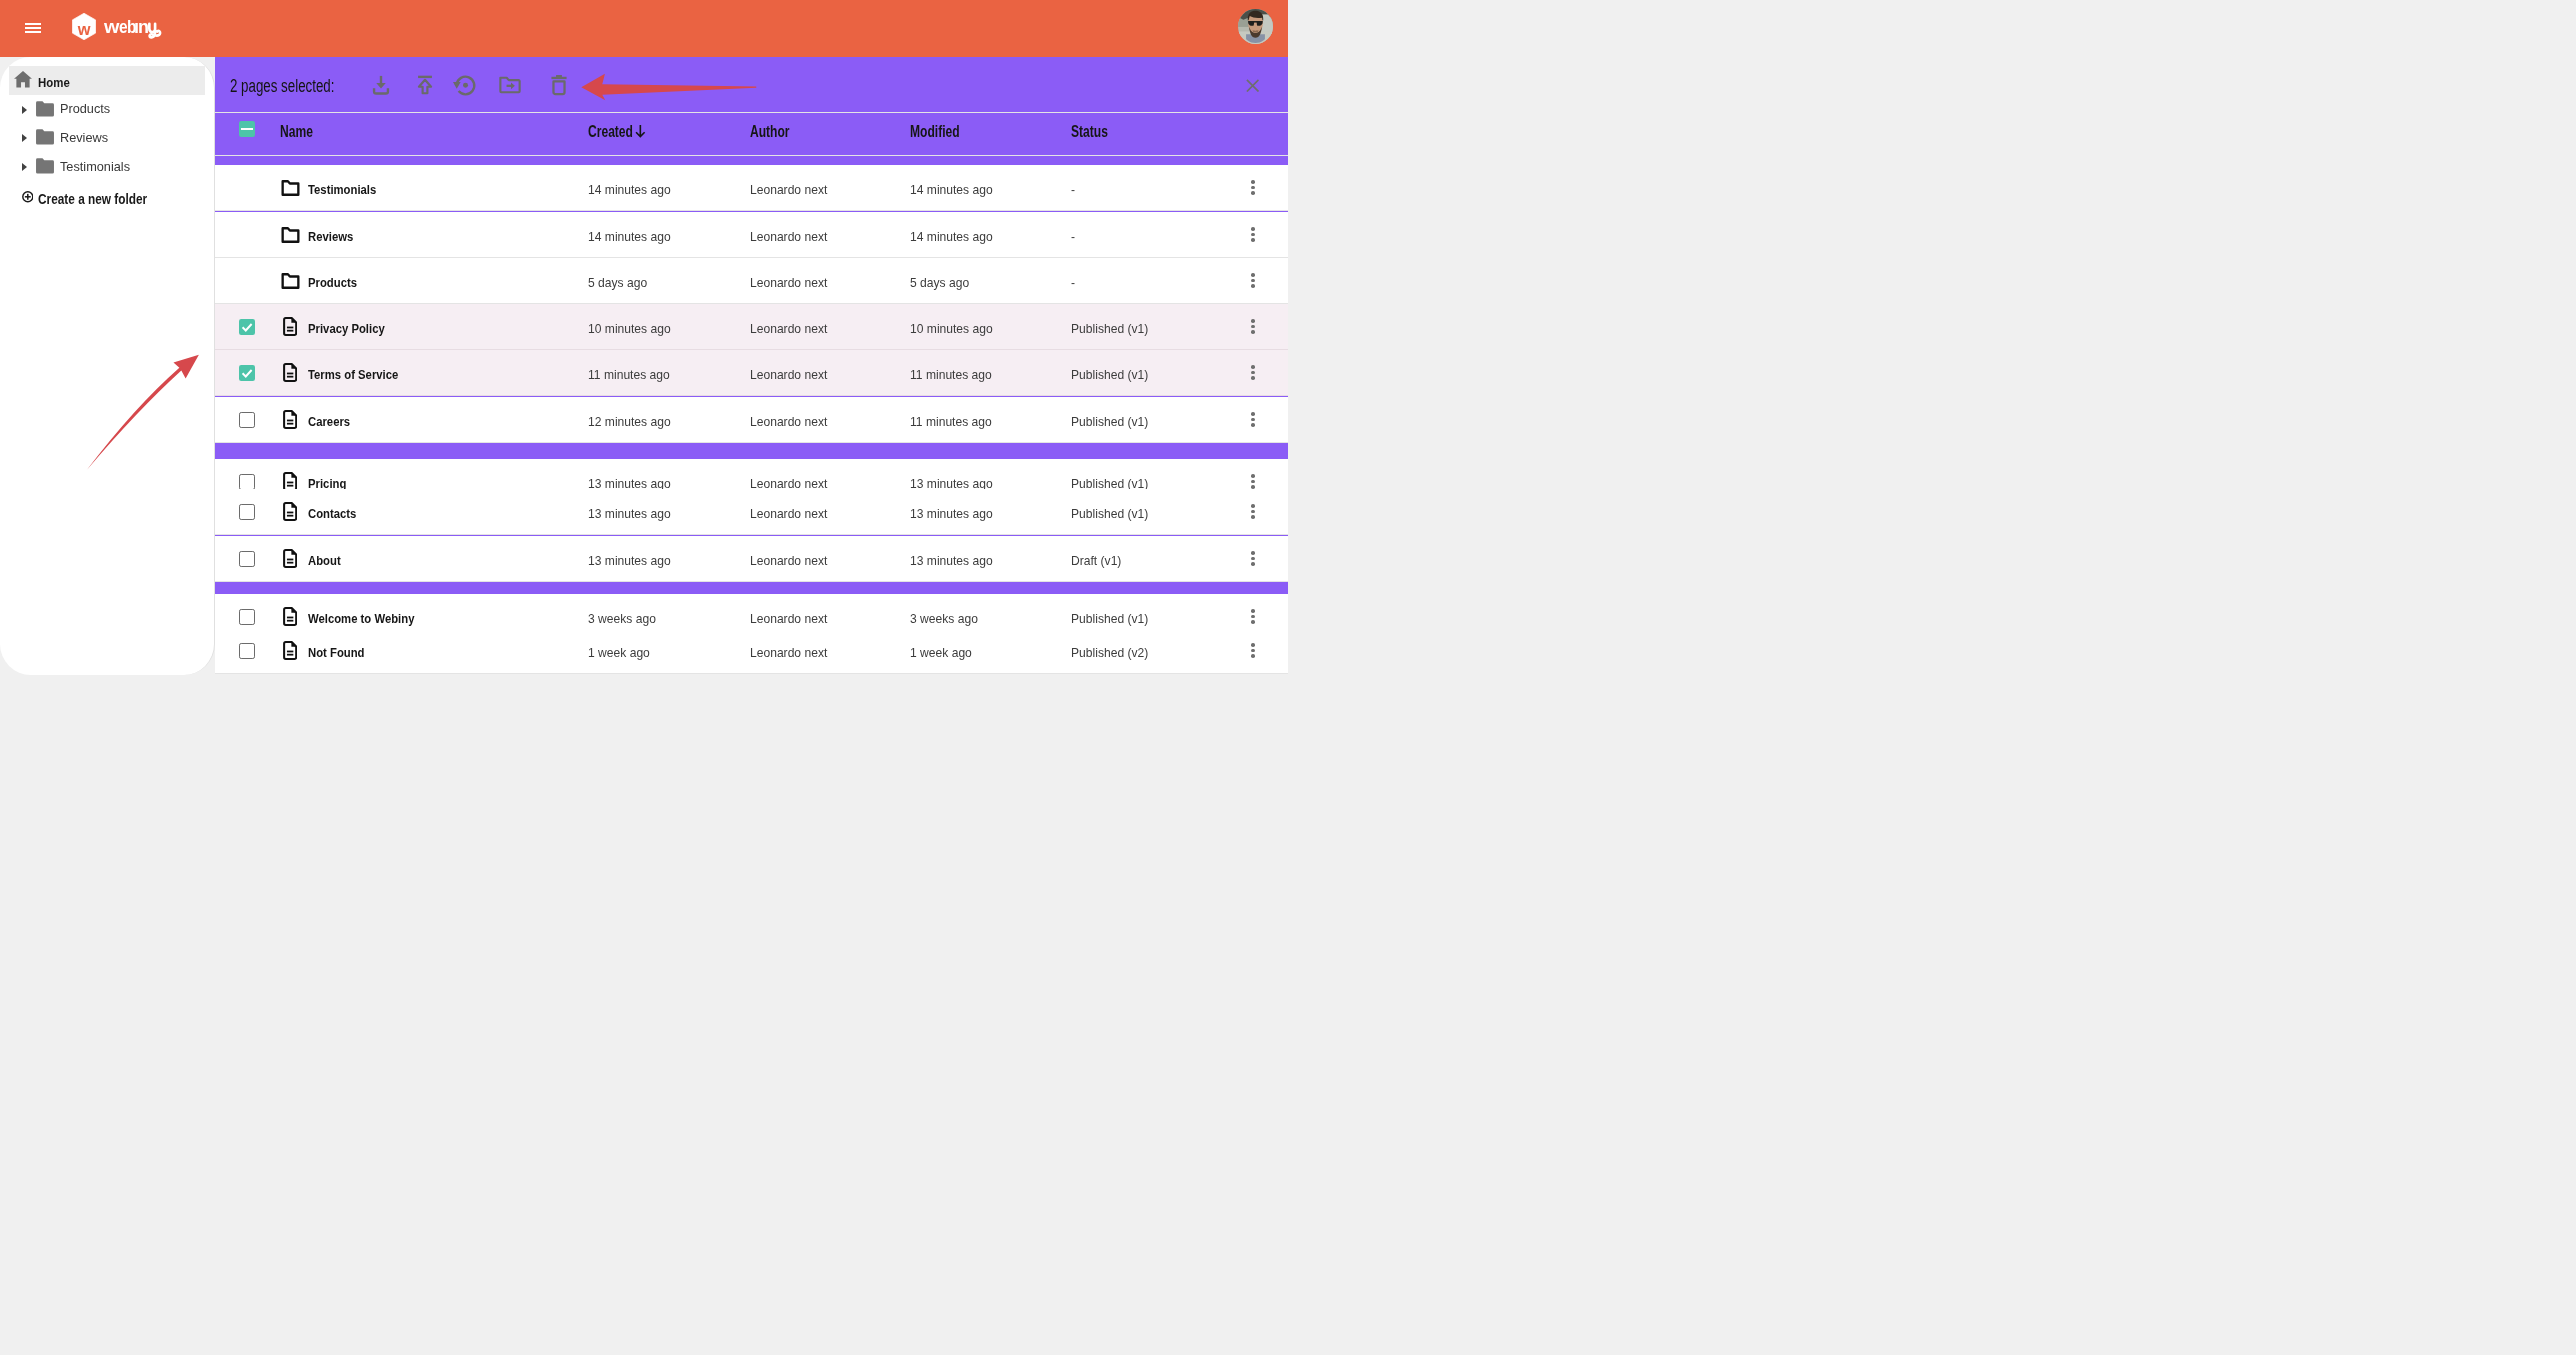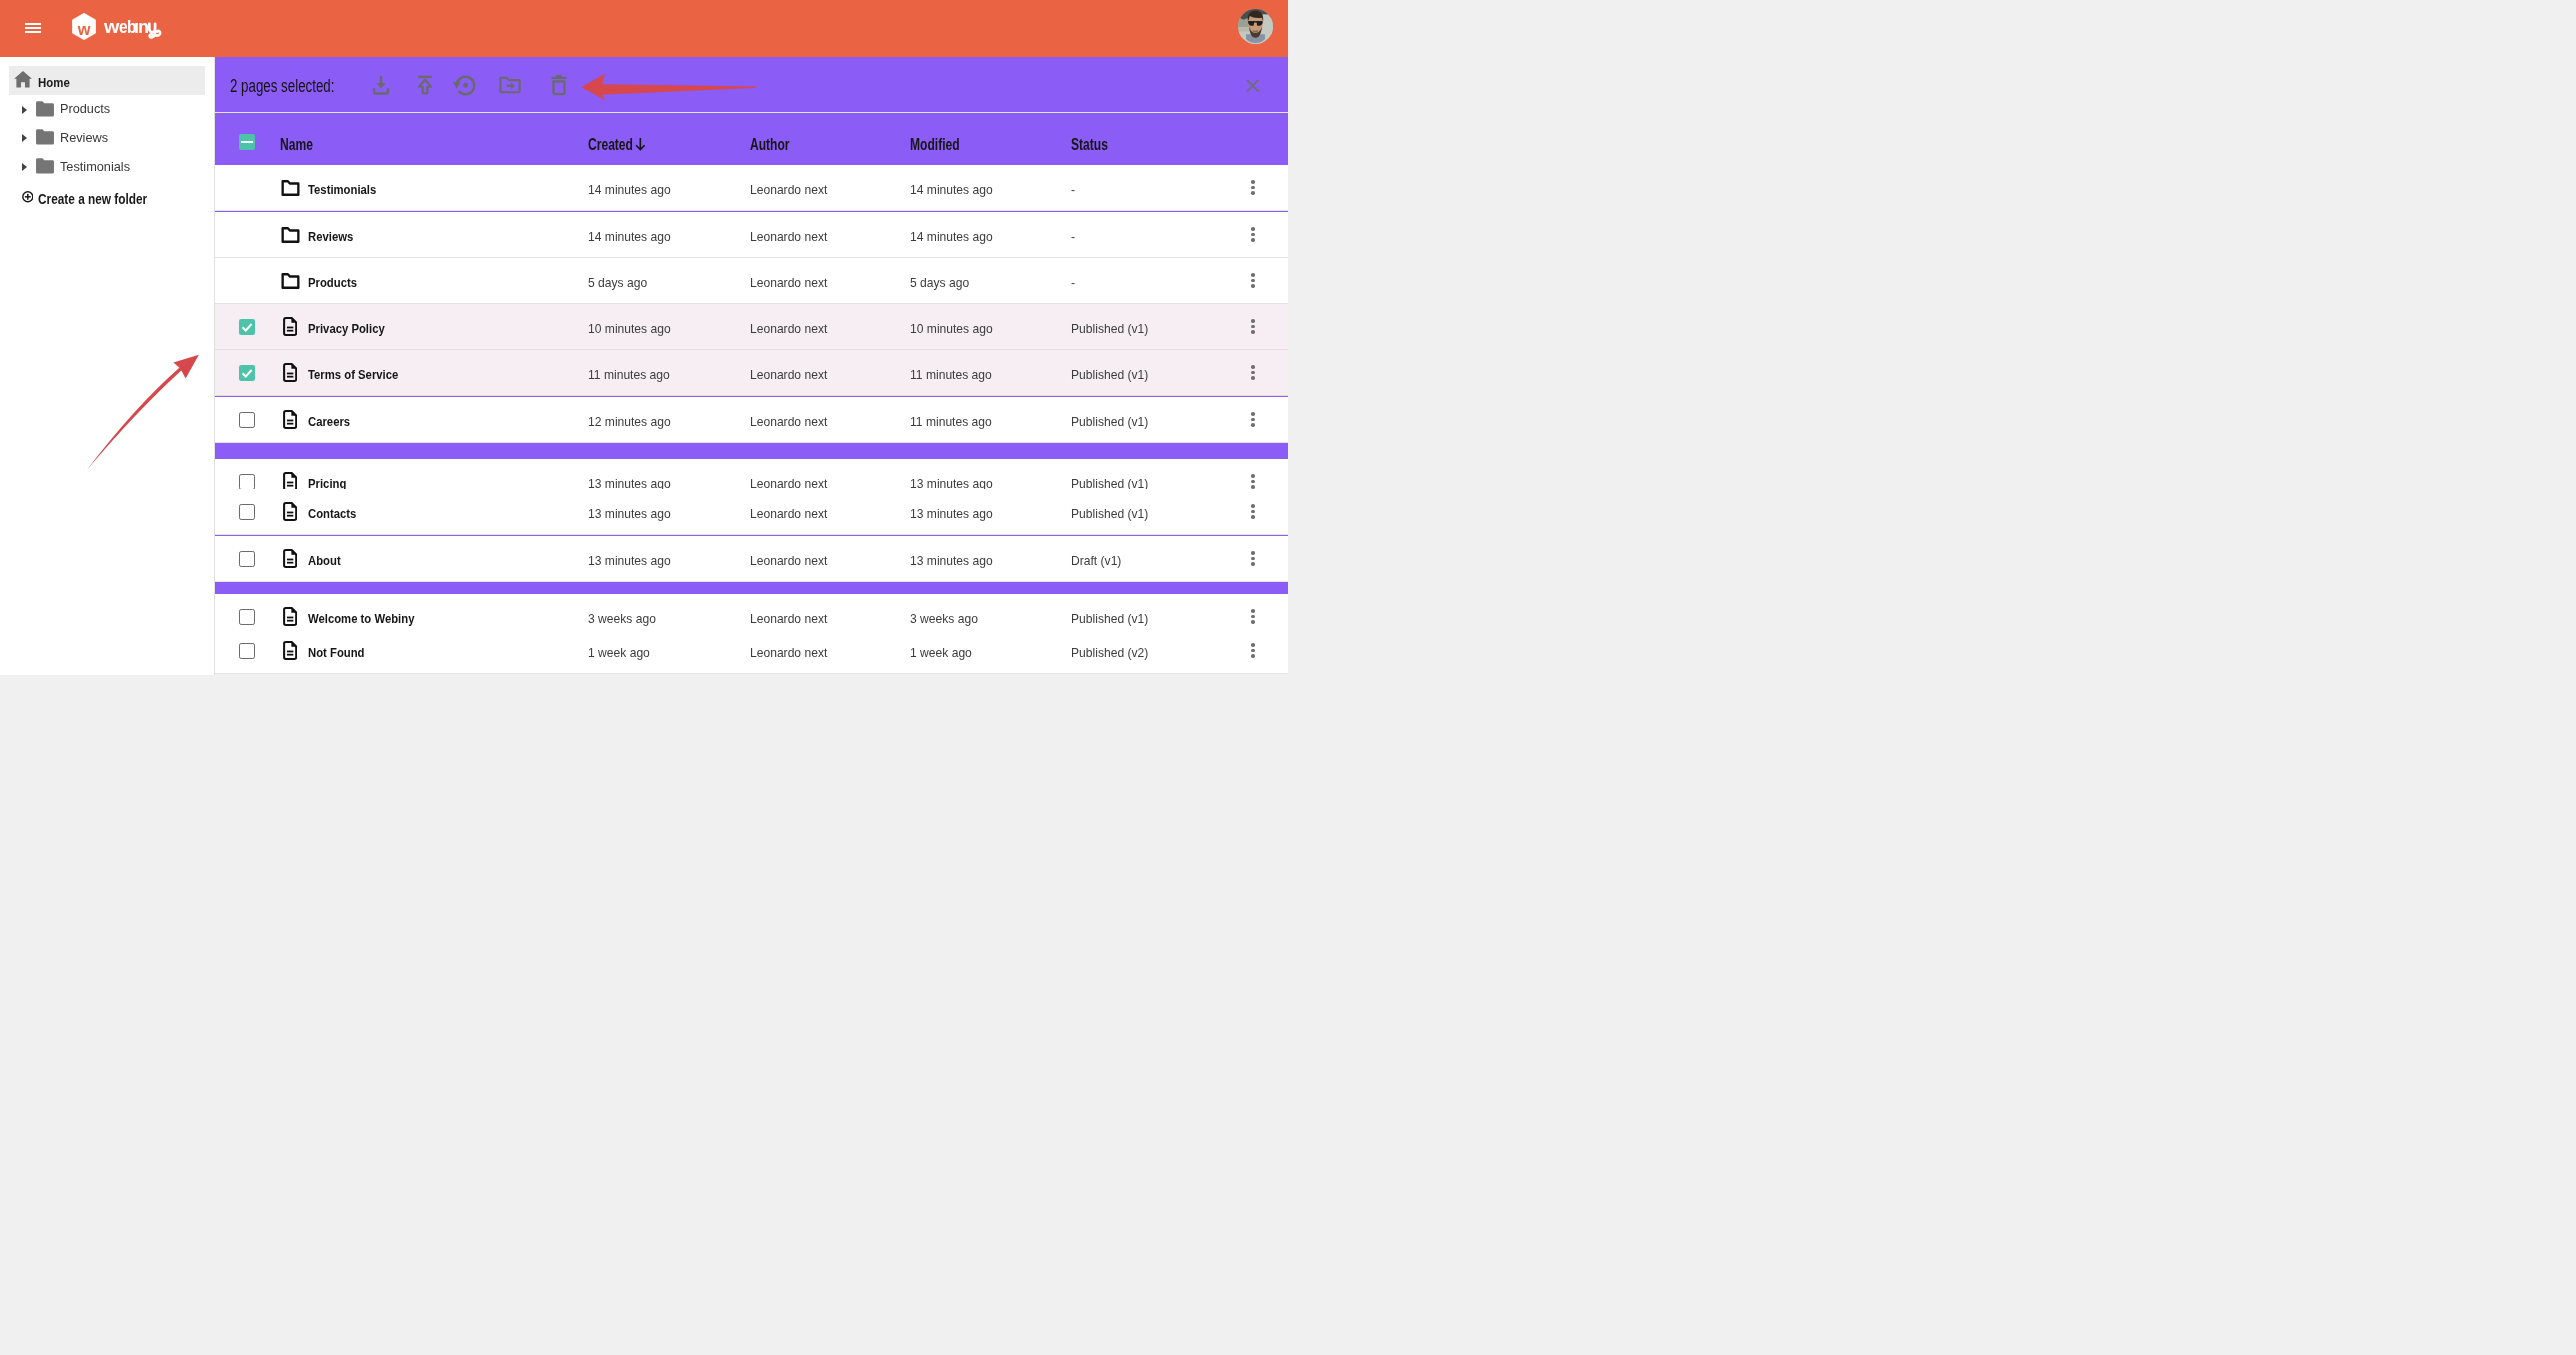--- a/index.html
+++ b/index.html
@@ -2,27 +2,27 @@
 <html style="font-size:14.3px"><head>
 <meta charset="utf-8">
 <style>
   * { margin:0; padding:0; box-sizing:border-box; }
   html,body { width:1288px; height:678px; overflow:hidden; }
   body { -webkit-font-smoothing:antialiased; font-family:"Liberation Sans", sans-serif; background:#f0f0f0; position:relative; }
   .abs { position:absolute; }
   .logol { position:absolute; top:17px; color:#fff; font-size:18px; font-weight:bold; transform-origin:0 0; }
   .topbar { position:absolute; left:0; top:0; width:1288px; height:57px; background:#ea6342; }
   .ham { position:absolute; left:24.6px; width:16px; height:2.1px; background:#fff; }
-  .sidebar { position:absolute; left:0; top:57px; width:215px; height:618px; background:#fff; border-right:0.9px solid #e0e0e0; }
+  .sidebar { position:absolute; left:0; top:57px; width:215px; height:618px; background:#fff; border-right:0.9px solid #e0e0e0;border-radius:31px; }
   .homerow { position:absolute; left:9px; top:9px; width:196px; height:29px; background:#ececec; }
   .treelabel { font-size:13.4px; color:#383838; transform:scaleX(0.95); transform-origin:0 50%; white-space:nowrap; position:absolute; }
   .caret { position:absolute; width:0; height:0; border-left:5.4px solid #424242; border-top:4px solid transparent; border-bottom:4px solid transparent; }
   .card { position:absolute; left:215px; top:57px; width:1073px; height:617px; background:#8b5cf6; border-radius:0 0 0 7.2px; }
   .toolbar { position:absolute; left:0; top:0; width:1073px; height:56px; border-bottom:0.9px solid #e4e4e4; }
-  .thead { position:absolute; left:0; top:60px; width:1073px; height:52px; border-bottom:0.9px solid #e4e4e4; }
+  .thead { position:absolute; left:0; top:47px; width:1073px; height:52px; border-bottom:0.9px solid #e4e4e4; }
   .th { position:absolute; font-size:17px; font-weight:bold; color:#161616; transform:scaleX(0.71); transform-origin:0 50%; white-space:nowrap; top:18px; }
   .row { position:absolute; left:0; width:1073px; height:46px; border-bottom:0.9px solid #e4e4e4; background:#fff; }
   .row.sel { background:#f6eef3; border-bottom-color:#e7dce2; }
   .cbx { position:absolute; left:24px; top:50%; margin-top:-8px; width:16px; height:16px; border:1.8px solid #6b6b6b; border-radius:2.2px; background:#fff; }
   .cbx.on { border:none; background:#4dc4a9; }
   .name { position:absolute; left:93px; font-size:13px; font-weight:bold; color:#161616; transform:scaleX(0.87); transform-origin:0 50%; white-space:nowrap; top:50%; margin-top:-5.6px; line-height:15.6px; }
   .cell { position:absolute; font-size:13px; color:#3c3c3c; transform:scaleX(0.93); transform-origin:0 50%; white-space:nowrap; top:50%; margin-top:-5.6px; line-height:15.6px; }
   .c1 { left:373px; } .c2 { left:535px; } .c3 { left:695px; } .c4 { left:856px; }
   .kebab { position:absolute; left:1036px; top:50%; margin-top:-7.2px; width:3.6px; height:14.3px; }
   .kebab i { position:absolute; left:0; width:3.6px; height:3.6px; border-radius:50%; background:#6f6f6f; }

